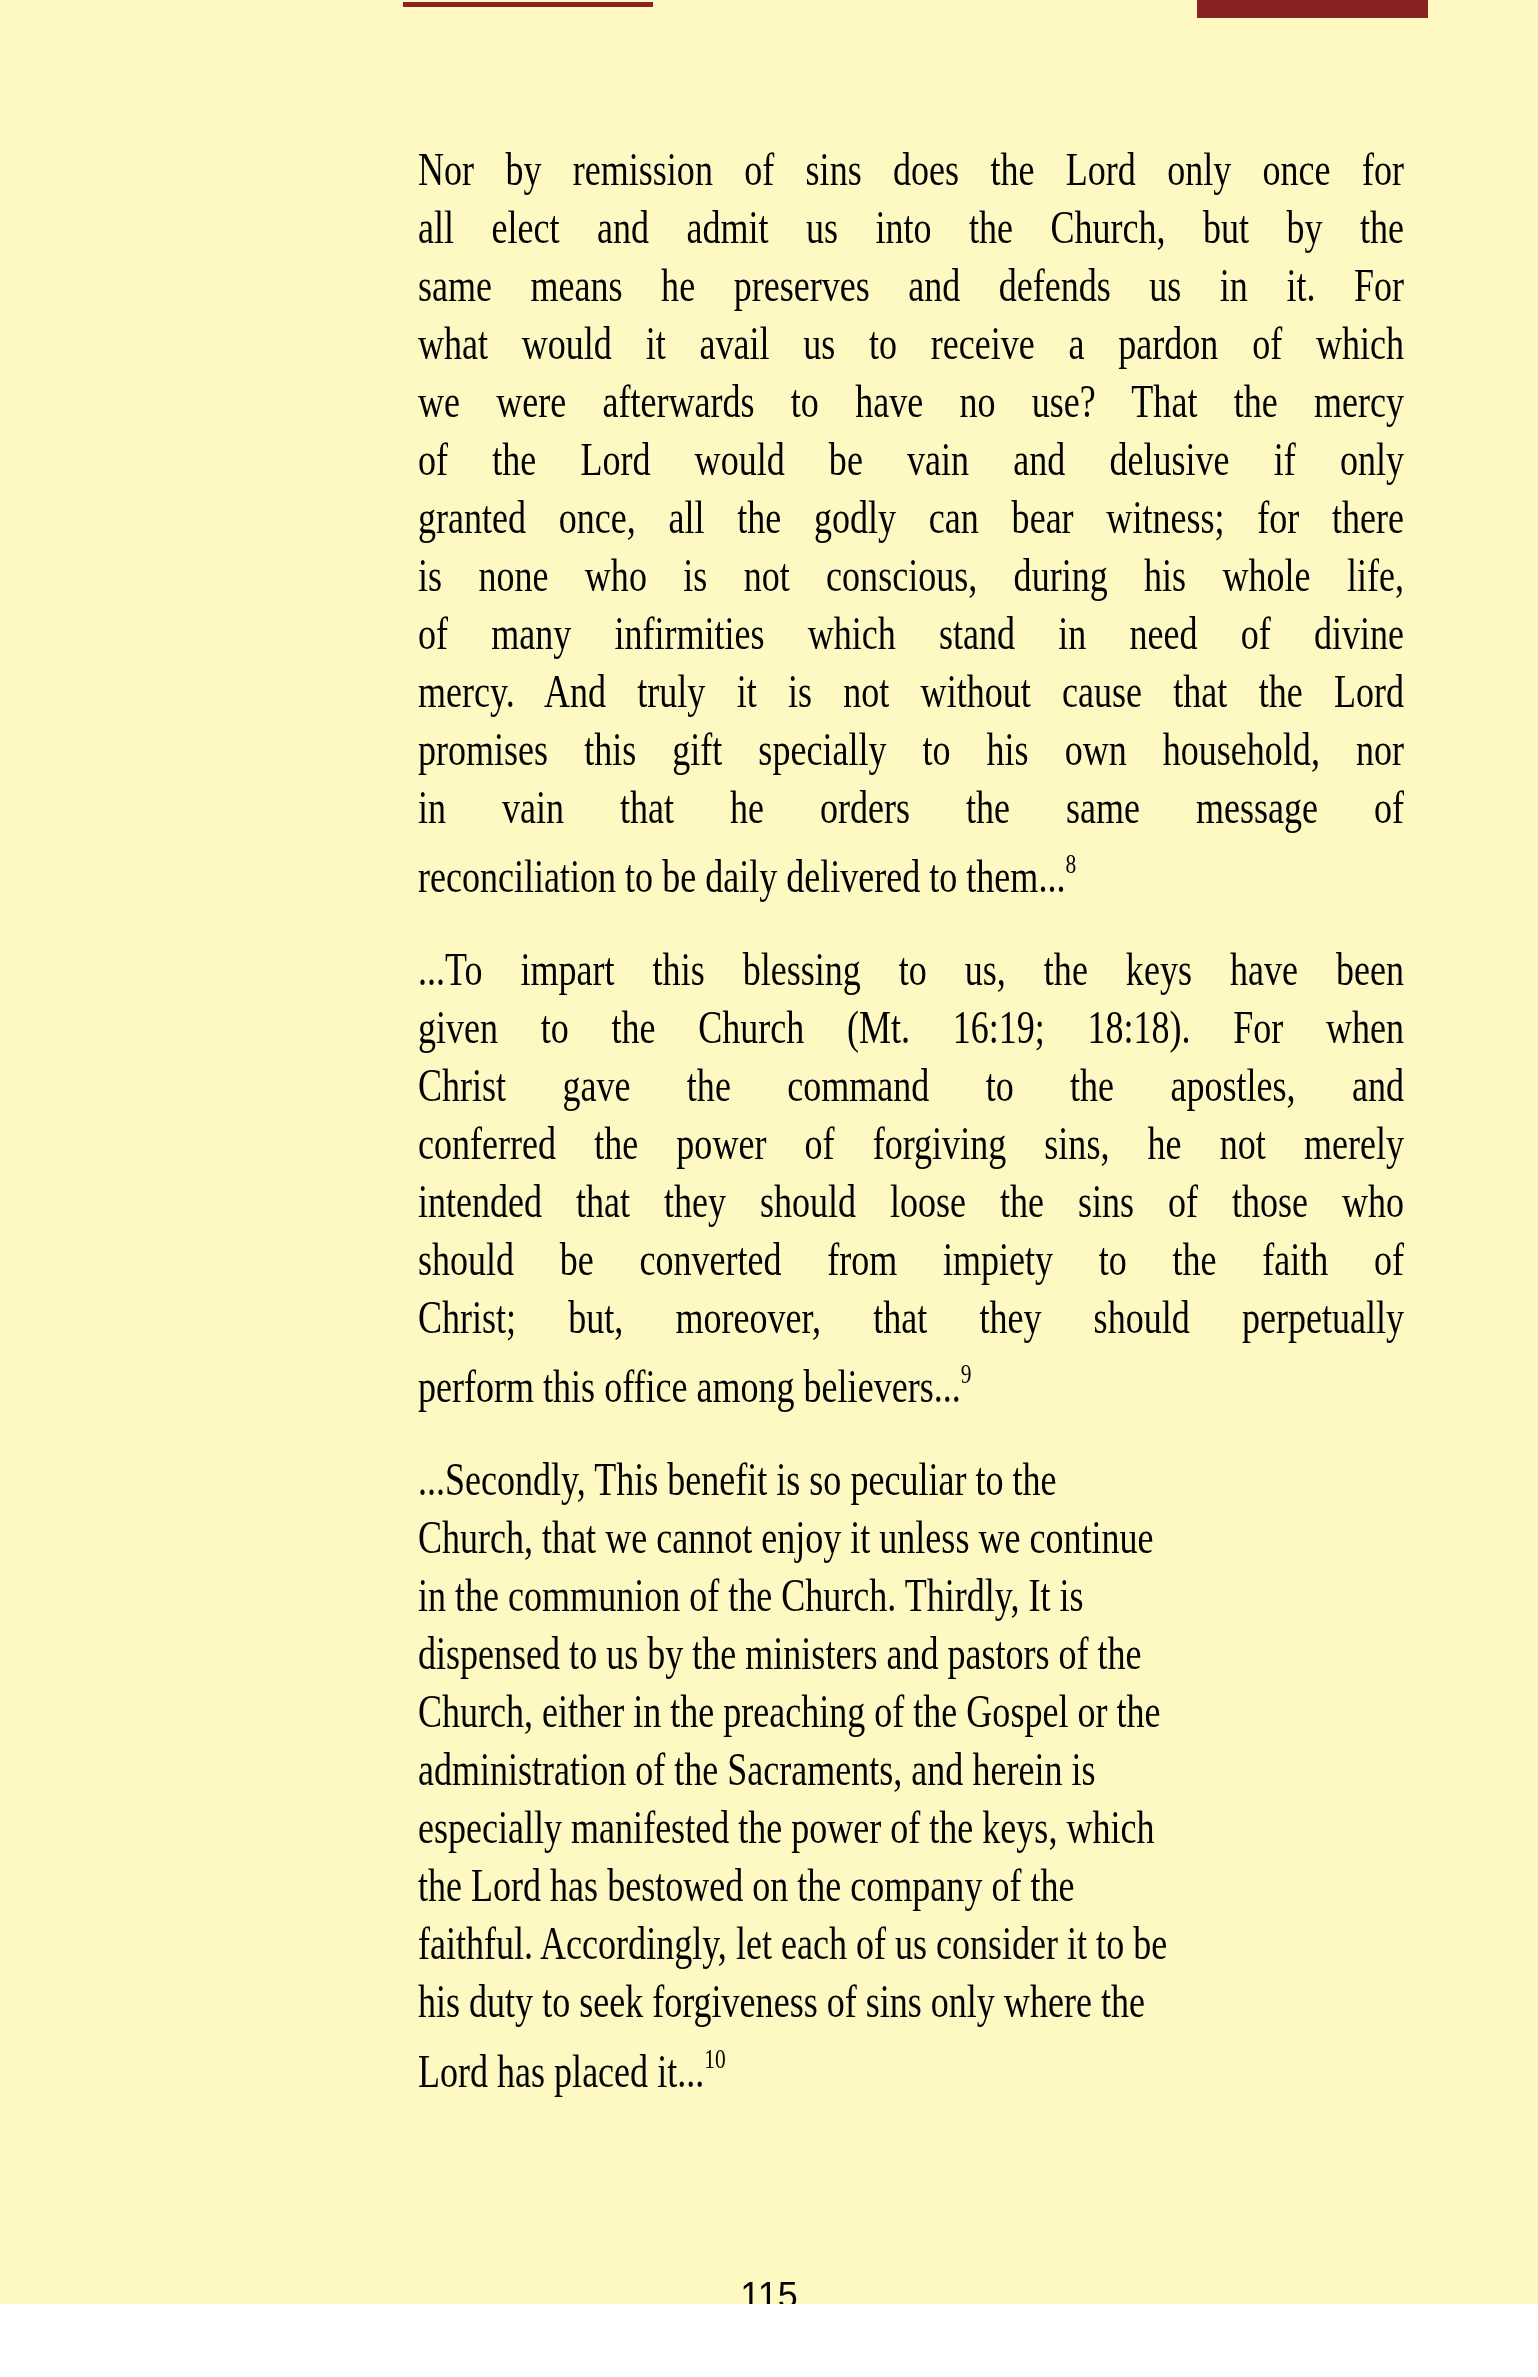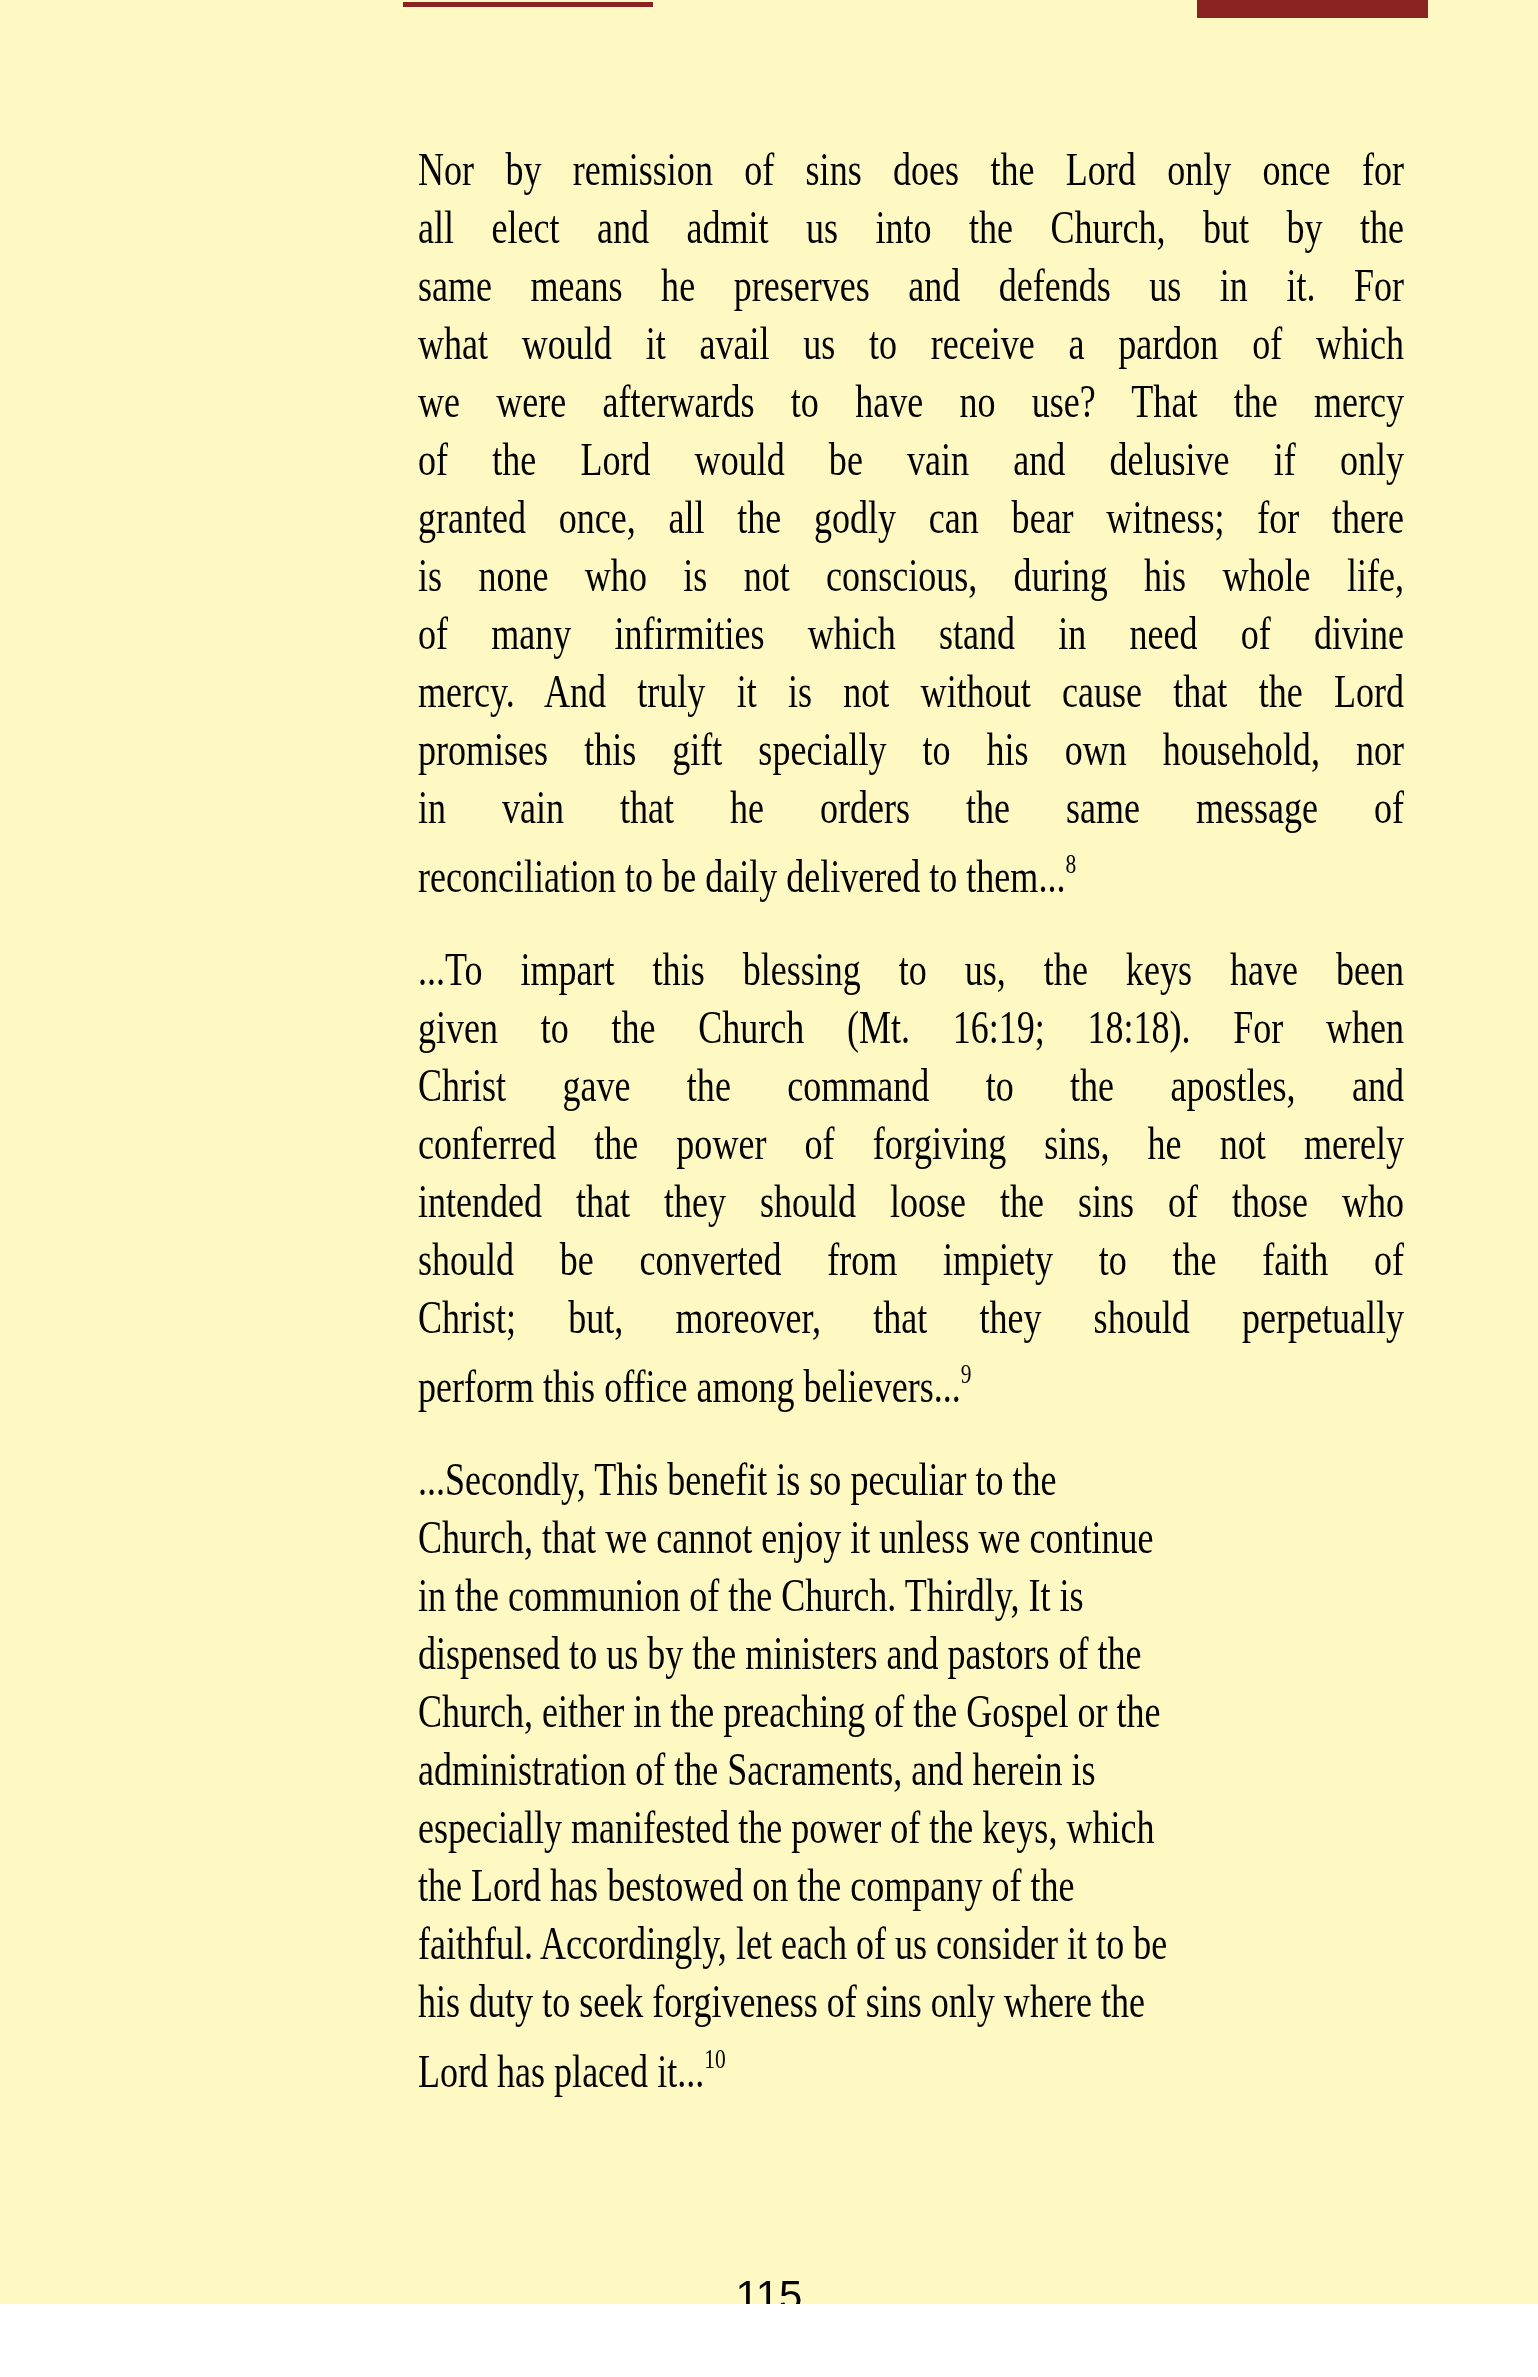--- a/index.html
+++ b/index.html
@@ -41,21 +41,21 @@
     line-height: 0;
     vertical-align: 18.6px;
   }
   .page-number {
     position: absolute;
     left: 0;
     right: 0;
     top: 2273px;
     text-align: center;
     font-family: "Liberation Sans", "DejaVu Sans", sans-serif;
-    font-size: 42px;
+    font-size: 36px;
     line-height: 45px;
     color: #030303;
   }
   .edge-mark { position: absolute; }
   .edge-mark.top-left     { left: 403px;  top: 1.9px;     width: 250px; height: 5.6px; }
   .edge-mark.top-right    { left: 1197px; top: 0px;     width: 231px; height: 17.7px; }
   .edge-mark.bottom-left  { left: 450px;  top: 2369px;  width: 203px; height: 8.4px; }
   .edge-mark.bottom-right { left: 1197px; top: 2362px;  width: 232px; height: 15px; }
 </style>
 </head>

